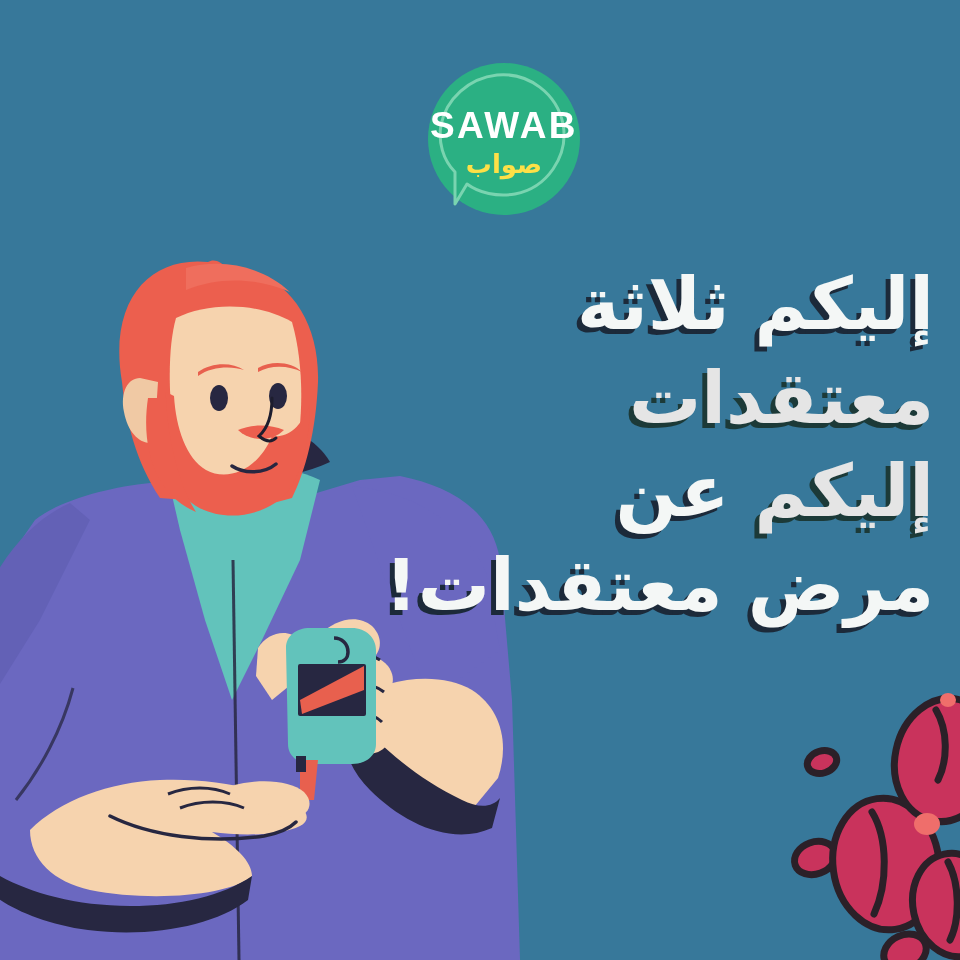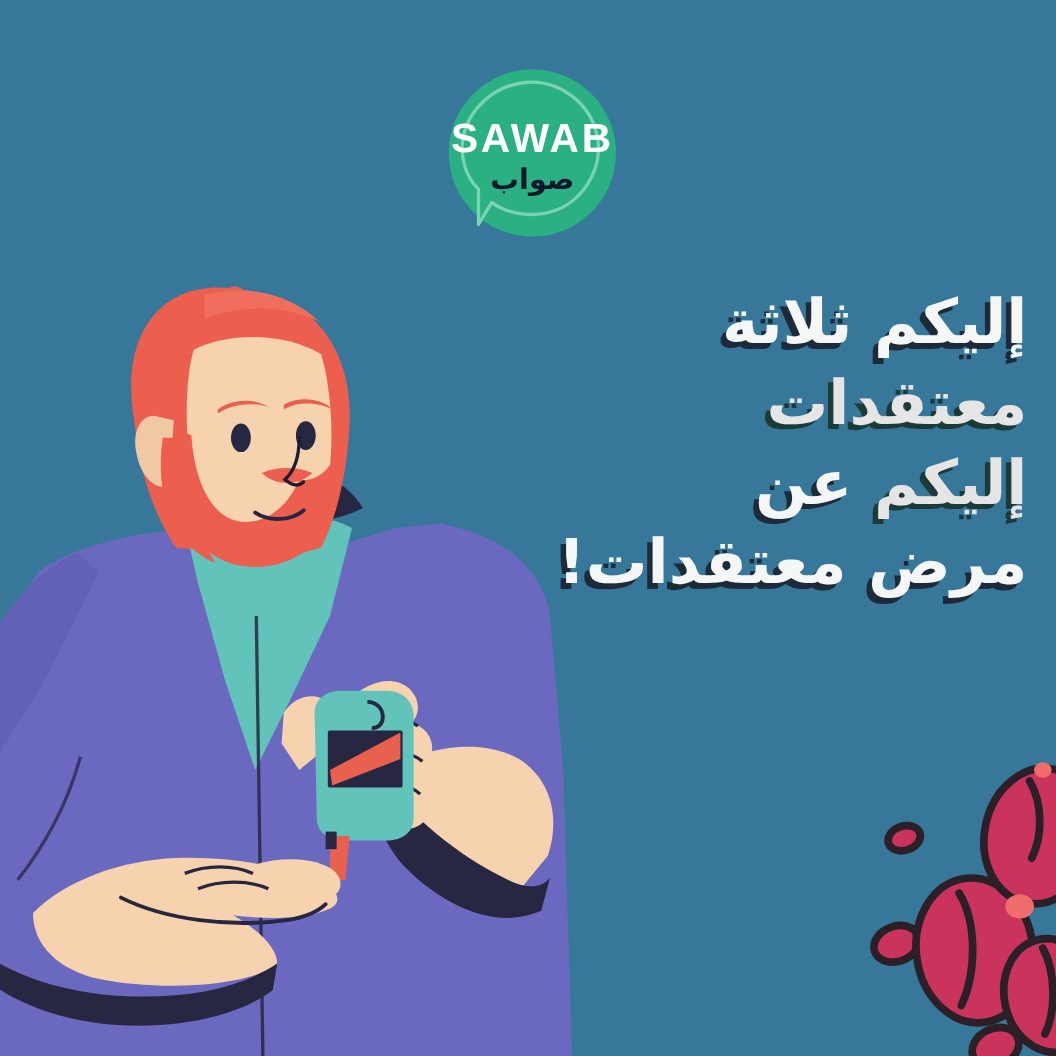--- a/index.html
+++ b/index.html
@@ -20,21 +20,21 @@
   }
   #poster .bg-base {
     position: absolute;
     inset: 0;
     background: #37789a;
   }
 
   
   .logo-wrap {
     position: absolute;
-    left: 408px;
+    left: 428px;
     top: 63px;
     width: 152px;
     height: 152px;
   }
   .logo-circle {
     position: absolute;
     inset: 0;
     border-radius: 50%;
     background: #2bb083;
   }
@@ -57,39 +57,39 @@
     letter-spacing: 2.5px;
     line-height: 1;
     font-family: "Liberation Sans", sans-serif;
   }
   .logo-text-ar {
     position: absolute;
     left: 0;
     right: 0;
     top: 88px;
     text-align: center;
-    color: #0f172a;
+    color: #fde047;
     font-size: 26px;
     font-weight: 700;
     line-height: 1;
     direction: rtl;
     font-family: "DejaVu Sans", sans-serif;
   }
 
   
   .headline {
     position: absolute;
     right: 26px;
     top: 258px;
     width: 560px;
     direction: rtl;
     text-align: right;
     font-family: "DejaVu Sans", sans-serif;
     font-weight: 700;
-    font-size: 56px;
+    font-size: 72px;
     line-height: 1.30;
     letter-spacing: -1px;
   }
   .headline .ln {
     display: block;
     white-space: nowrap;
   }
   .w-white {
     color: #f4f7f6;
     text-shadow: -5px 5px 0 #1c2a3a;

